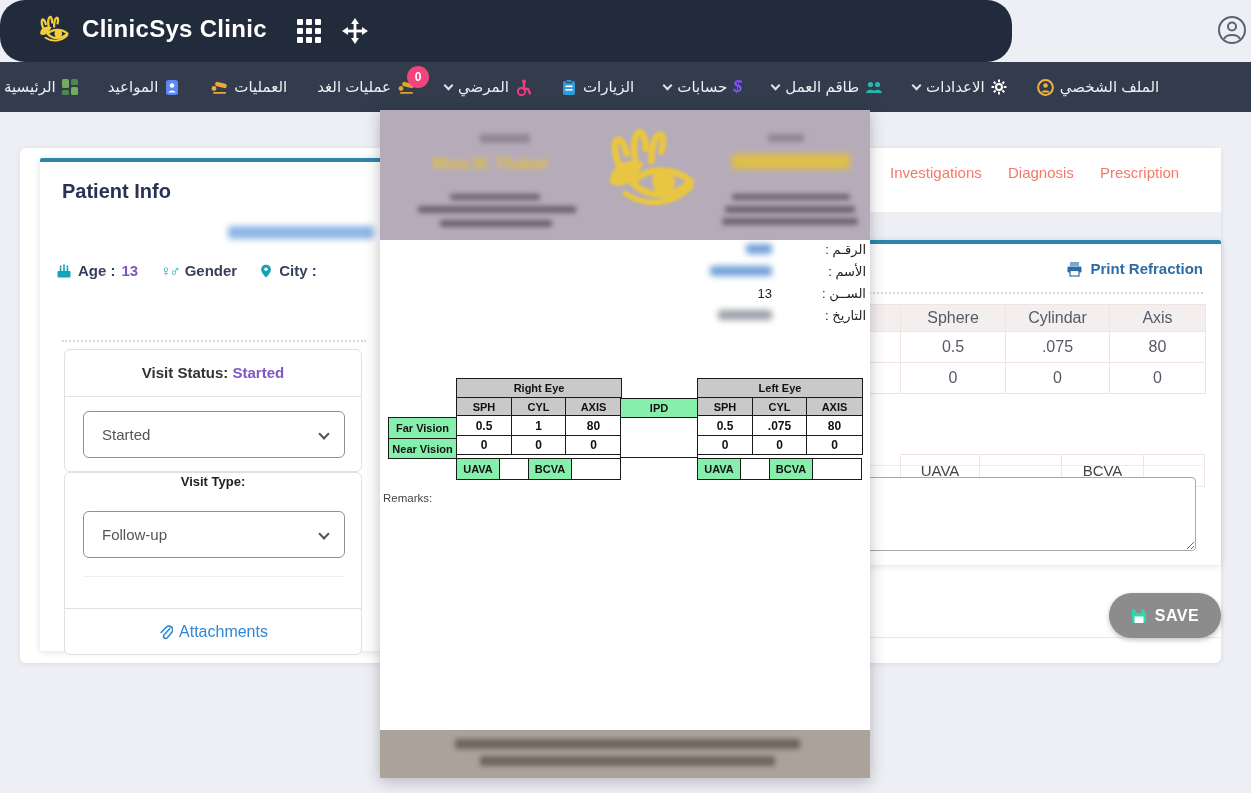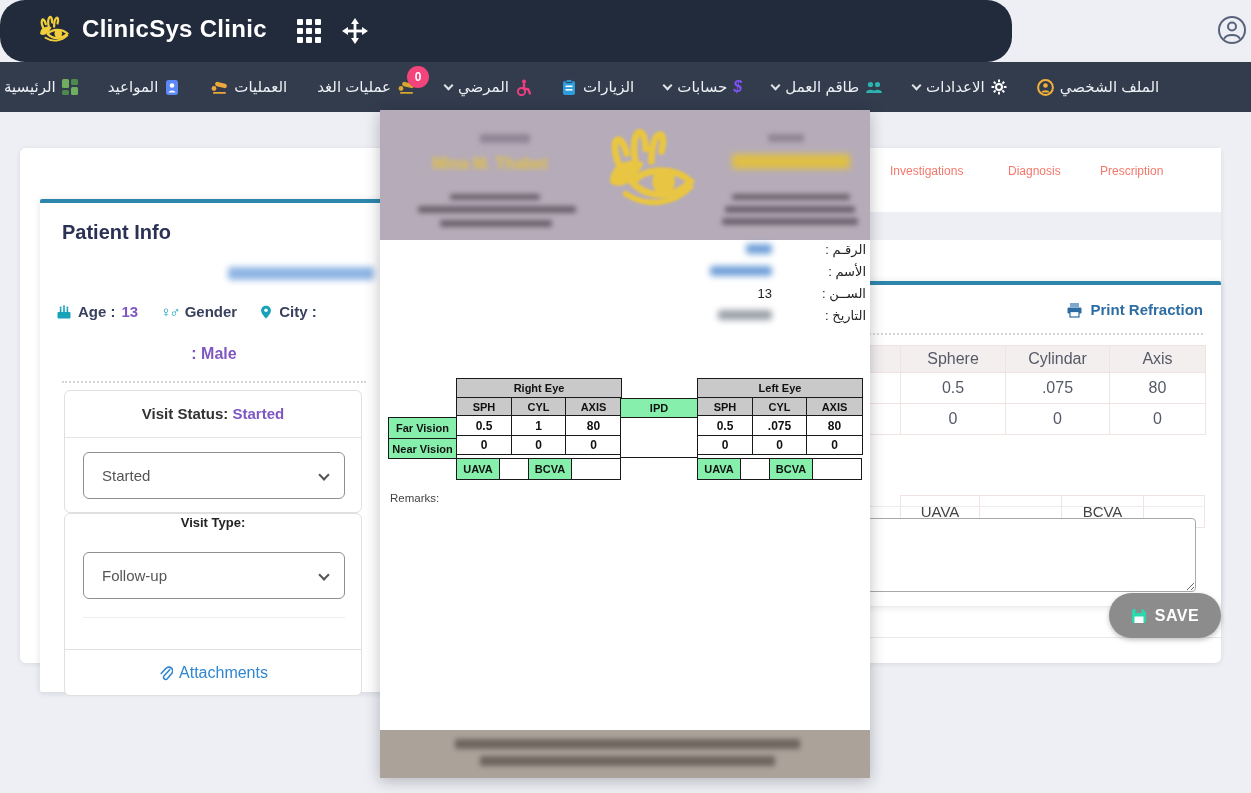--- a/index.html
+++ b/index.html
@@ -26,21 +26,21 @@
   .nav-badge { position:absolute; top:-12px; right:-14px; width:22px; height:22px; border-radius:50%;
     background:#f3447c; color:#fff; font-size:12px; font-weight:700; display:flex; align-items:center;
     justify-content:center; }
   .dollar-ico { color:#8053f6; font-weight:700; font-size:16px; font-style:italic; }
 
   
   .main-wrap { position:absolute; left:20px; top:148px; width:1201px; height:515px; background:#fff;
     border-radius:6px; box-shadow:0 1px 5px rgba(40,50,70,.10); }
   .gray-band { position:absolute; left:388px; top:212px; width:833px; height:28px; background:#edeff4; }
 
-  .card { position:absolute; background:#fff; box-shadow:0 1px 6px rgba(40,50,70,.15); border-radius:2px;margin-top:41px; }
+  .card { position:absolute; background:#fff; box-shadow:0 1px 6px rgba(40,50,70,.15); border-radius:2px; }
   .card.teal-top { border-top:4px solid #2e86ab; }
   .card-title { font-size:20px; font-weight:700; color:#2a3154; }
   .dotted { border-top:2px dotted #d4d6da; }
 
   
   .patient-card { left:40px; top:158px; width:348px; height:493px; }
   .blur-blob { display:inline-block; border-radius:3px; filter:blur(3px); }
   .p-row { position:absolute; left:0; top:100px; width:100%; display:flex; justify-content:flex-start;
     padding:0 16px; gap:22px; align-items:center; }
   .p-item { display:flex; align-items:center; gap:6px; font-size:15px; font-weight:700; color:#39405e; }
@@ -57,21 +57,21 @@
   .history-card { left:40px; top:692px; width:348px; height:101px; overflow:hidden; }
   .viewall-btn { position:absolute; left:75px; top:56px; width:198px; height:37px; background:#f4f5f7;
     border:1px solid #e6e8ea; border-radius:4px; box-shadow:0 1px 3px rgba(0,0,0,.12);
     display:flex; align-items:center; justify-content:center; color:#46647a; font-weight:700;
     font-size:15px; letter-spacing:.5px; cursor:pointer; }
   .mini-table { position:absolute; left:26px; top:93px; width:300px; height:10px; display:flex; }
   .mini-table i { border:1px solid #e3e3e3; border-bottom:none; }
 
   
   .tabbar { position:absolute; left:388px; top:148px; width:833px; height:64px; background:#fff; }
-  .tab { position:absolute; top:16px; color:#f4796b; font-size:12px; cursor:pointer; }
+  .tab { position:absolute; top:16px; color:#f4796b; font-size:15px; cursor:pointer; }
 
   
   .refr-card { left:560px; top:240px; width:661px; height:325px; }
   .print-link { position:absolute; right:18px; top:16px; color:#2e6da4; font-weight:700; font-size:15px;
     display:flex; align-items:center; gap:7px; cursor:pointer; }
   .refr-dotted { position:absolute; left:20px; top:48px; width:623px; }
   .refr-table { position:absolute; left:20px; top:60px; border-collapse:collapse; table-layout:fixed; }
   .refr-table th, .refr-table td { border:1px solid #f2e3e3; text-align:center; color:#555a66; font-size:16px; }
   .refr-table th { background:#f4efef; font-weight:400; height:27px; }
   .refr-table td { height:31px; background:#fff; }
@@ -93,21 +93,21 @@
     font-size:16px; font-weight:700; filter:blur(2px); }
   .pv-label { position:absolute; left:424px; width:62px; direction:rtl; font-size:13px; color:#222; }
   .pv-value { position:absolute; left:298px; width:94px; text-align:right; font-size:13px; color:#222; }
   .pv-cell { position:absolute; border:1px solid #1a1a1a; font-size:11px; font-weight:700; color:#111;
     display:flex; align-items:center; justify-content:center; background:#fff; }
   .pv-gray { background:#86efac; }
   .eye-tbl { position:absolute; border-collapse:collapse; table-layout:fixed; }
   .eye-tbl th, .eye-tbl td { border:1px solid #1a1a1a; text-align:center; font-size:11px; color:#111; }
   .eye-tbl th { background:#c9c9c9; font-weight:700; }
   .eye-tbl td { font-weight:600; font-size:12px; background:#fff; }
-  .pv-remarks { position:absolute; left:10px; top:382px; font-size:11.5px; color:#444; }
+  .pv-remarks { position:absolute; left:3px; top:382px; font-size:11.5px; color:#444; }
   .pv-footer { position:absolute; left:0; top:620px; width:490px; height:48px; background:#aba29a; }
 
   svg { display:block; }
 </style>
 </head>
 <body>
 
 <div id="screen">
 
   <div class="topbar">
@@ -304,21 +304,20 @@
       <span class="p-item">
         <span>
           <svg width="14" height="16" viewBox="0 0 16 16">
             <path d="M8 0.8 C4.7 0.8 2.4 3.2 2.4 6.2 C2.4 10 8 15.4 8 15.4 C8 15.4 13.6 10 13.6 6.2 C13.6 3.2 11.3 0.8 8 0.8 Z" fill="#17a2b8"></path>
             <circle cx="8" cy="6" r="2" fill="#fff"></circle>
           </svg>
         </span>
         <span>City :</span>
       </span>
     </div>
-    <div class="accent-purple" style="position:absolute;left:0;top:142px;width:100%;text-align:center;font-size:16px;">: Male</div>
     <div class="dotted" style="position:absolute;left:22px;top:178px;width:304px;"></div>
 
     <div class="inner-box" style="top:187px;height:123px;">
       <div style="position:absolute;left:0;top:14px;width:100%;text-align:center;font-size:15px;font-weight:700;color:#333;">
         <span>Visit Status:</span>
         <span class="accent-purple">Started</span>
       </div>
       <div style="position:absolute;left:0;top:46px;width:100%;border-top:1px solid #e5e5e5;"></div>
       <div class="select-box" style="position:absolute;left:18px;top:61px;width:262px;">
         <span>Started</span>

